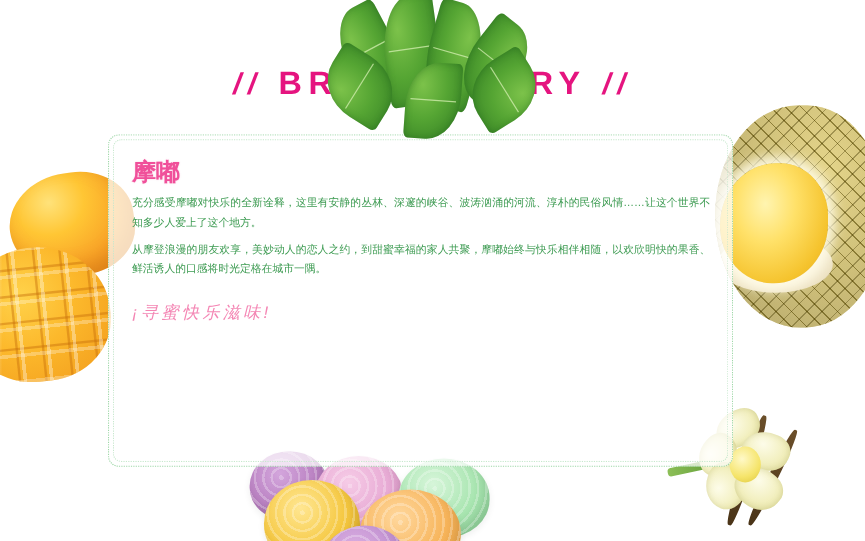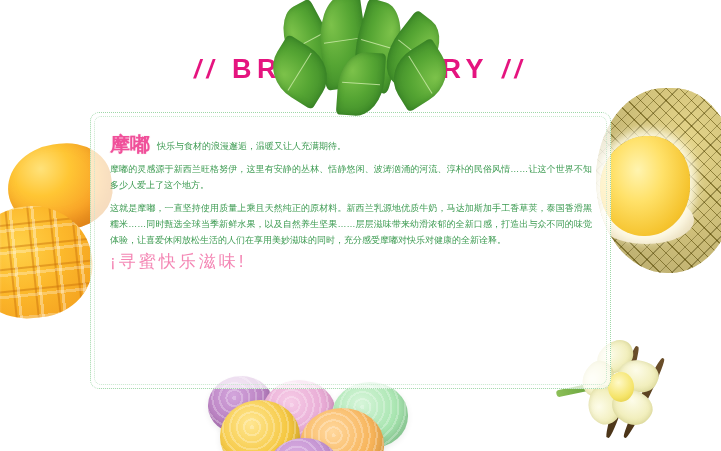--- a/index.html
+++ b/index.html
@@ -120,23 +120,24 @@
     color: #3d9b52;
     font-size: 9px;
     line-height: 16px;
     margin-bottom: 7px;
     text-align: justify;
   }
   .para:last-of-type { margin-bottom: 0; }
 
   .footer-slogan {
     color: #f486b4;
-    font-size: 17px;
+    font-size: 14px;
     letter-spacing: 3px;
-    margin-top: 2px;
+    font-style: italic;
+    margin-top: 20px;
   }
 
   
 
   .leaf {
     position: absolute;
     border-radius: 60% 8% 60% 8%;
     background:
       radial-gradient(ellipse at 30% 30%, #7cc24a 0%, #55a533 45%, #2f7a22 100%);
     box-shadow: inset 0 0 6px rgba(20,80,20,.35);
@@ -266,25 +267,24 @@
   <div id="heading">
     <span class="title"><span class="slash">//</span>&nbsp;<span>BRAND STORY</span>&nbsp;<span class="slash">//</span></span>
   </div>
 
   <div id="panel">
     <div class="inner-rule"></div>
     <div class="content">
 
       <div class="brand-line">
         <span class="brand-logo">摩嘟</span>
-        <span class="brand-tag">快乐与食材的浪漫邂逅，温暖又让人充满期待。</span>
-      </div>
-
-      <p class="para">摩嘟的灵感源于新西兰旺格努伊，这里有安静的丛林、恬静悠闲、波涛汹涌的河流、淳朴的民俗风情……让这个世界不知多少人爱上了这个地方。</p>
-      <p class="para">这就是摩嘟，一直坚持使用质量上乘且天然纯正的原材料。新西兰乳源地优质牛奶，马达加斯加手工香草荚，泰国香滑黑糯米……同时甄选全球当季新鲜水果，以及自然养生坚果……层层滋味带来幼滑浓郁的全新口感，打造出与众不同的味觉体验，让喜爱休闲放松生活的人们在享用美妙滋味的同时，充分感受摩嘟对快乐对健康的全新诠释。</p>
+      </div>
+
+      <p class="para">充分感受摩嘟对快乐的全新诠释，这里有安静的丛林、深邃的峡谷、波涛汹涌的河流、淳朴的民俗风情……让这个世界不知多少人爱上了这个地方。</p>
+      <p class="para">从摩登浪漫的朋友欢享，美妙动人的恋人之约，到甜蜜幸福的家人共聚，摩嘟始终与快乐相伴相随，以欢欣明快的果香、鲜活诱人的口感将时光定格在城市一隅。</p>
 
       <div class="footer-slogan">¡寻蜜快乐滋味!</div>
     </div>
   </div>
 
   <div class="deco mango-wrap">
     <div class="mango-whole"></div>
     <div class="mango-cut">
       <div class="grid-h" style="left:0;top:16px;width:100%;height:2px;"></div>
       <div class="grid-h" style="left:0;top:38px;width:100%;height:2px;"></div>

